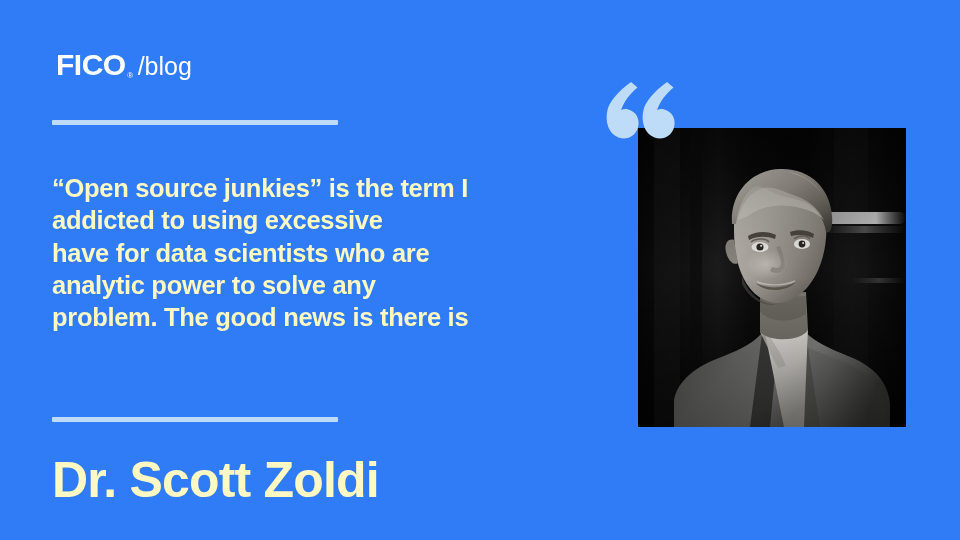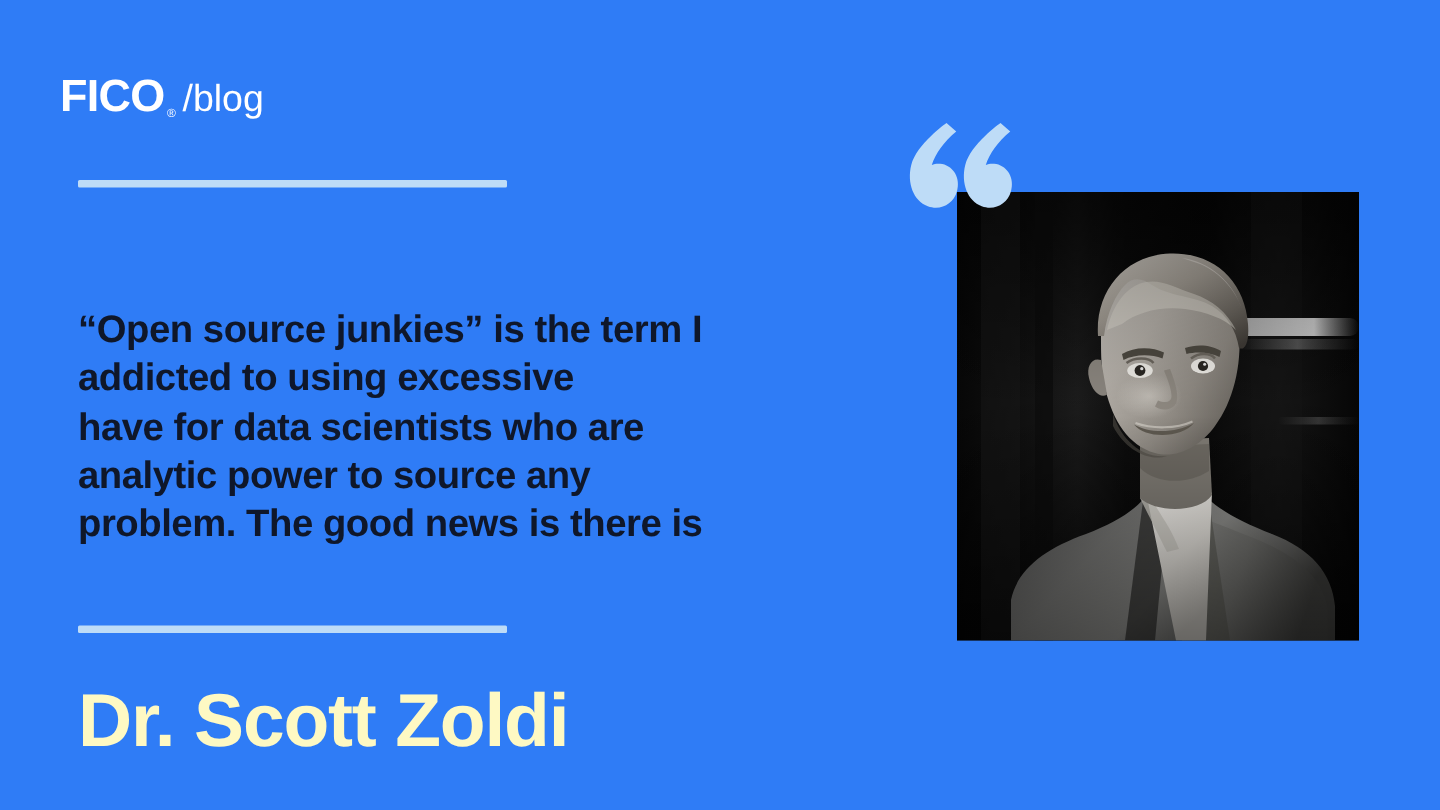--- a/index.html
+++ b/index.html
@@ -17,21 +17,21 @@
     position: relative;
     width: 960px;
     height: 540px;
     background: #2f7cf6;
     overflow: hidden;
   }
 
   
   #brand {
     position: absolute;
-    left: 40px;
+    left: 56px;
     top: 50px;
     display: flex;
     align-items: baseline;
     white-space: nowrap;
   }
   #brand-fico {
     position: relative;
     font-size: 30px;
     font-weight: bold;
     letter-spacing: -0.5px;
@@ -68,26 +68,25 @@
   }
   #rule-top { top: 120px; }
   #rule-bottom { top: 417px; }
 
   
   #quote {
     position: absolute;
     left: 52px;
     top: 172px;
     width: 530px;
-    color: #0f172a;
+    color: #fef9c3;
     font-size: 25.5px;
     font-weight: bold;
     line-height: 32.3px;
     letter-spacing: -0.3px;
-    margin-top: 32px;
   }
   #quote .qline { display: block; white-space: nowrap; }
 
   
   #author {
     position: absolute;
     left: 52px;
     top: 454px;
     color: #fef9c3;
     font-size: 50px;
@@ -133,21 +132,21 @@
     </span>
     <span id="brand-blog">/blog</span>
   </div>
 
   <div class="rule" id="rule-top"></div>
 
   <div id="quote">
     <span class="qline">“Open source junkies” is the term I</span>
     <span class="qline">addicted to using excessive</span>
     <span class="qline">have for data scientists who are</span>
-    <span class="qline">analytic power to source any</span>
+    <span class="qline">analytic power to solve any</span>
     <span class="qline">problem. The good news is there is</span>
   </div>
 
   <div class="rule" id="rule-bottom"></div>
 
   <div id="author">Dr. Scott Zoldi</div>
 
   <div id="quote-mark">
     <svg width="80" height="74" viewBox="0 0 80 74" xmlns="http://www.w3.org/2000/svg" aria-hidden="true">
       <g fill="#BEDCF7">

